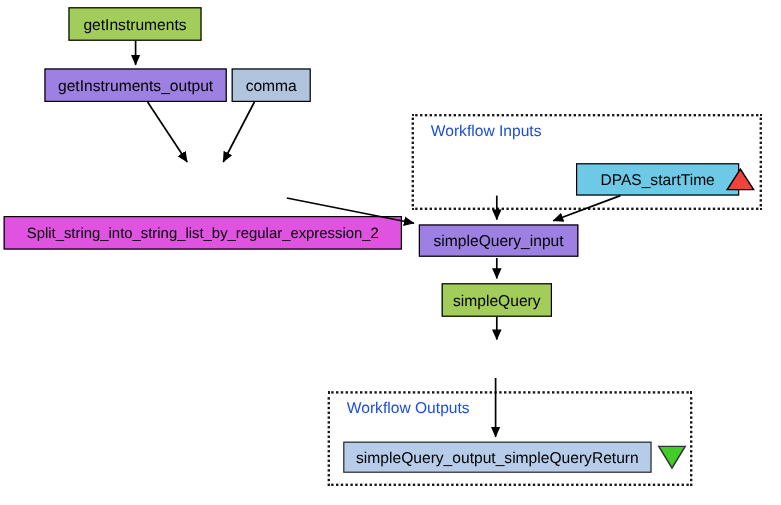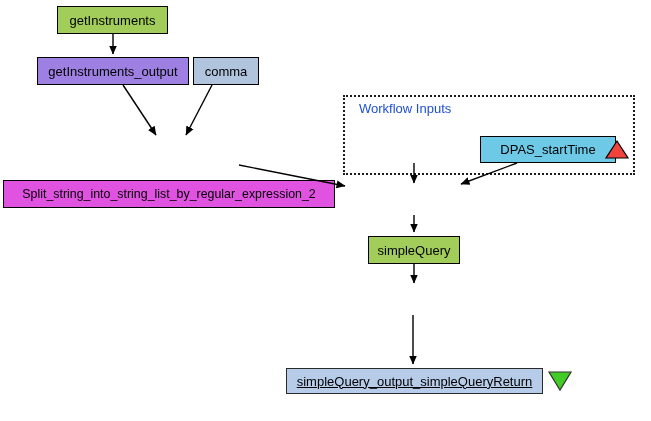--- a/index.html
+++ b/index.html
@@ -30,48 +30,52 @@
     box-sizing:border-box;
     border:2px dotted #1a1a1a;
     z-index:1;
   }
   .group-label{
     position:absolute;
     font-size:13px;color:#1d4ed8;
     white-space:nowrap;
   }
   #n-split{font-size:12.4px;}
-  #n-return{border:1.8px solid #2a2a2a;text-decoration:underline;}
+  #n-return{border:1.8px solid #2a2a2a;}
   #edges{
     position:absolute;left:0;top:0;
     z-index:3;
     pointer-events:none;
   }
 </style>
 </head>
 <body>
 
 <div id="canvas">
 
   <div class="group" style="left:343px;top:95px;width:292px;height:80px;">
     <div class="group-label" style="left:14px;top:4px;">Workflow Inputs</div>
   </div>
 
+  <div class="group" style="left:273px;top:326px;width:304px;height:79px;">
+    <div class="group-label" style="left:14px;top:4px;">Workflow Outputs</div>
+  </div>
 
   <div class="node fill-green" style="left:57px;top:6px;width:111px;height:28px;">getInstruments</div>
 
   <div class="node fill-purple" style="left:37px;top:57px;width:152px;height:28px;">getInstruments_output</div>
 
   <div class="node fill-steel" style="left:193px;top:57px;width:66px;height:28px;">comma</div>
 
   <div class="node fill-magenta" id="n-split" style="left:3px;top:139px;width:332px;height:28px;margin-top:41px;">Split_string_into_string_list_by_regular_expression_2</div>
 
 
   <div class="node fill-sky" style="left:480px;top:136px;width:136px;height:27px;">DPAS_startTime</div>
 
+  <div class="node fill-purple" style="left:349px;top:187px;width:133px;height:27px;">simpleQuery_input</div>
 
   <div class="node fill-green" style="left:368px;top:236px;width:92px;height:28px;">simpleQuery</div>
 
 
   <div class="node fill-lightblue" id="n-return" style="left:286px;top:368px;width:257px;height:26px;">simpleQuery_output_simpleQueryReturn</div>
 
   <svg id="edges" width="651" height="421" viewBox="0 0 651 421">
     <defs>
       <marker id="arrow" markerUnits="userSpaceOnUse" markerWidth="12" markerHeight="10" refX="8.5" refY="5" orient="auto">
         <path d="M0,1 L9,5 L0,9 z" fill="#000000"></path>

